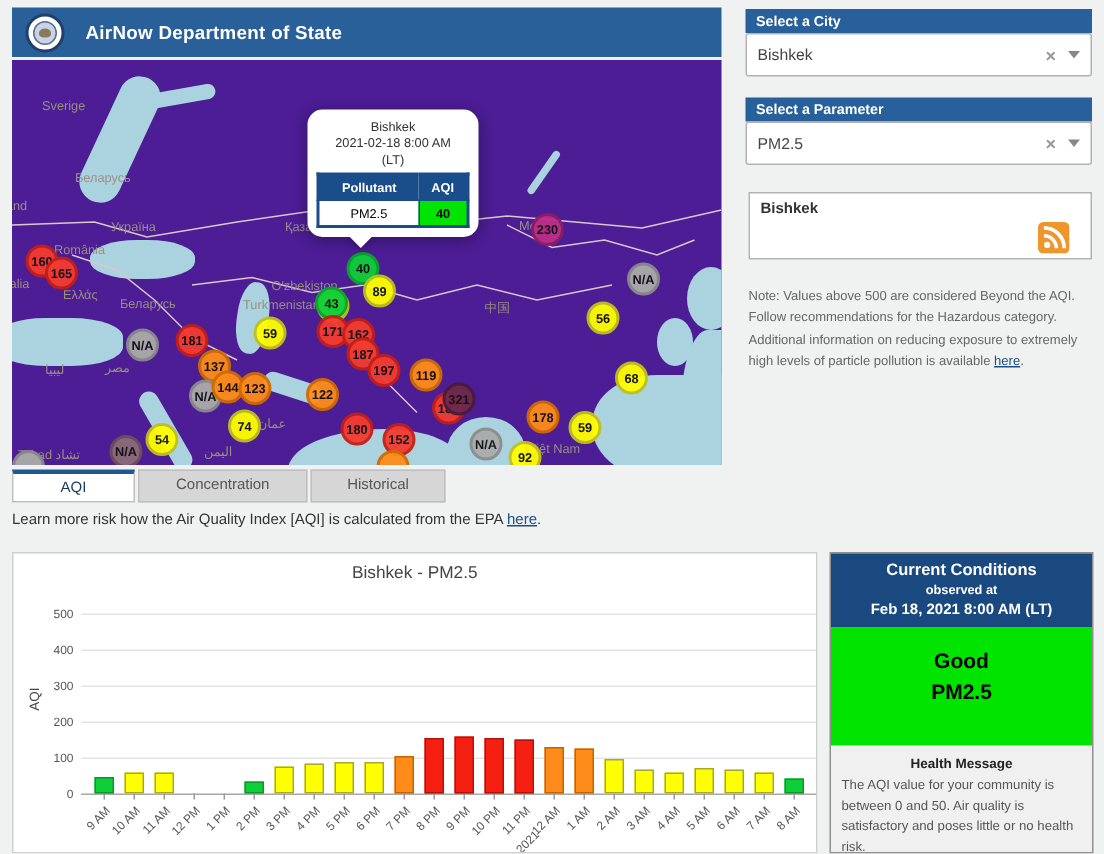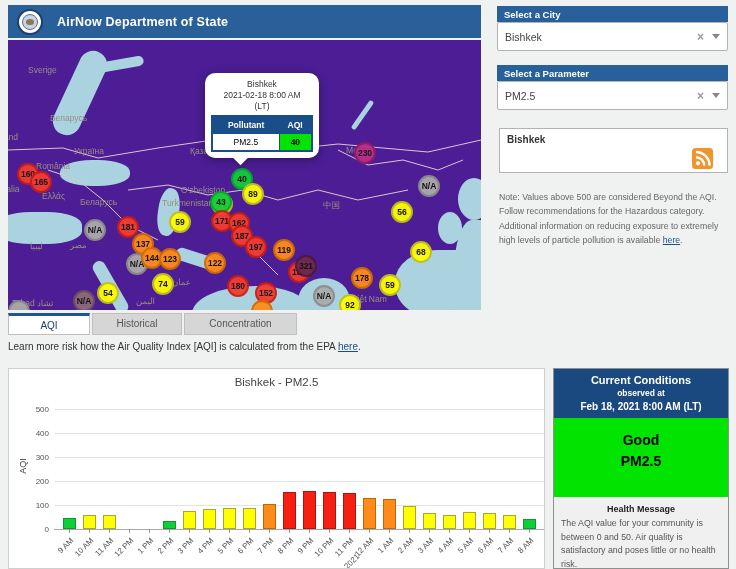--- a/index.html
+++ b/index.html
@@ -228,22 +228,22 @@
       <circle cx="7" cy="17.5" r="2.4" fill="#fff"></circle>
       <path d="M4.5 10.5 a9.5 9.5 0 0 1 9.5 9.5" stroke="#fff" stroke-width="2.8" fill="none"></path>
       <path d="M4.5 4.5 a15.5 15.5 0 0 1 15.5 15.5" stroke="#fff" stroke-width="2.8" fill="none"></path>
     </svg>
   </div>
 
   <p class="note"><span>Note: Values above 500 are considered Beyond the AQI. Follow recommendations for the Hazardous category. Additional information on reducing exposure to extremely high levels of particle pollution is available </span><a href="#">here</a><span>.</span></p>
 
   <div class="tabs" id="tabs">
       <button class="tab active" style="width: 82px;">AQI</button>
+      <button class="tab" style="width: 113px;">Concentration</button>
       <button class="tab" style="width: 90px;">Historical</button>
-      <button class="tab" style="width: 113px;">Concentration</button>
     </div>
 
   <p class="learn"><span>Learn more risk how the Air Quality Index [AQI] is calculated from the EPA </span><a href="#">here</a><span>.</span></p>
 
   <div class="chart-panel" id="chartPanel">
     <div class="chart-title">Bishkek - PM2.5</div>
     <div class="ylabel">AQI</div>
   <div class="gridline base" style="left: 45px; width: 490px; top: 160px;"></div>
       <div class="ytick" style="left: 14px; top: 156px;">0</div>
       <div class="gridline" style="left: 45px; width: 490px; top: 136px;"></div>

